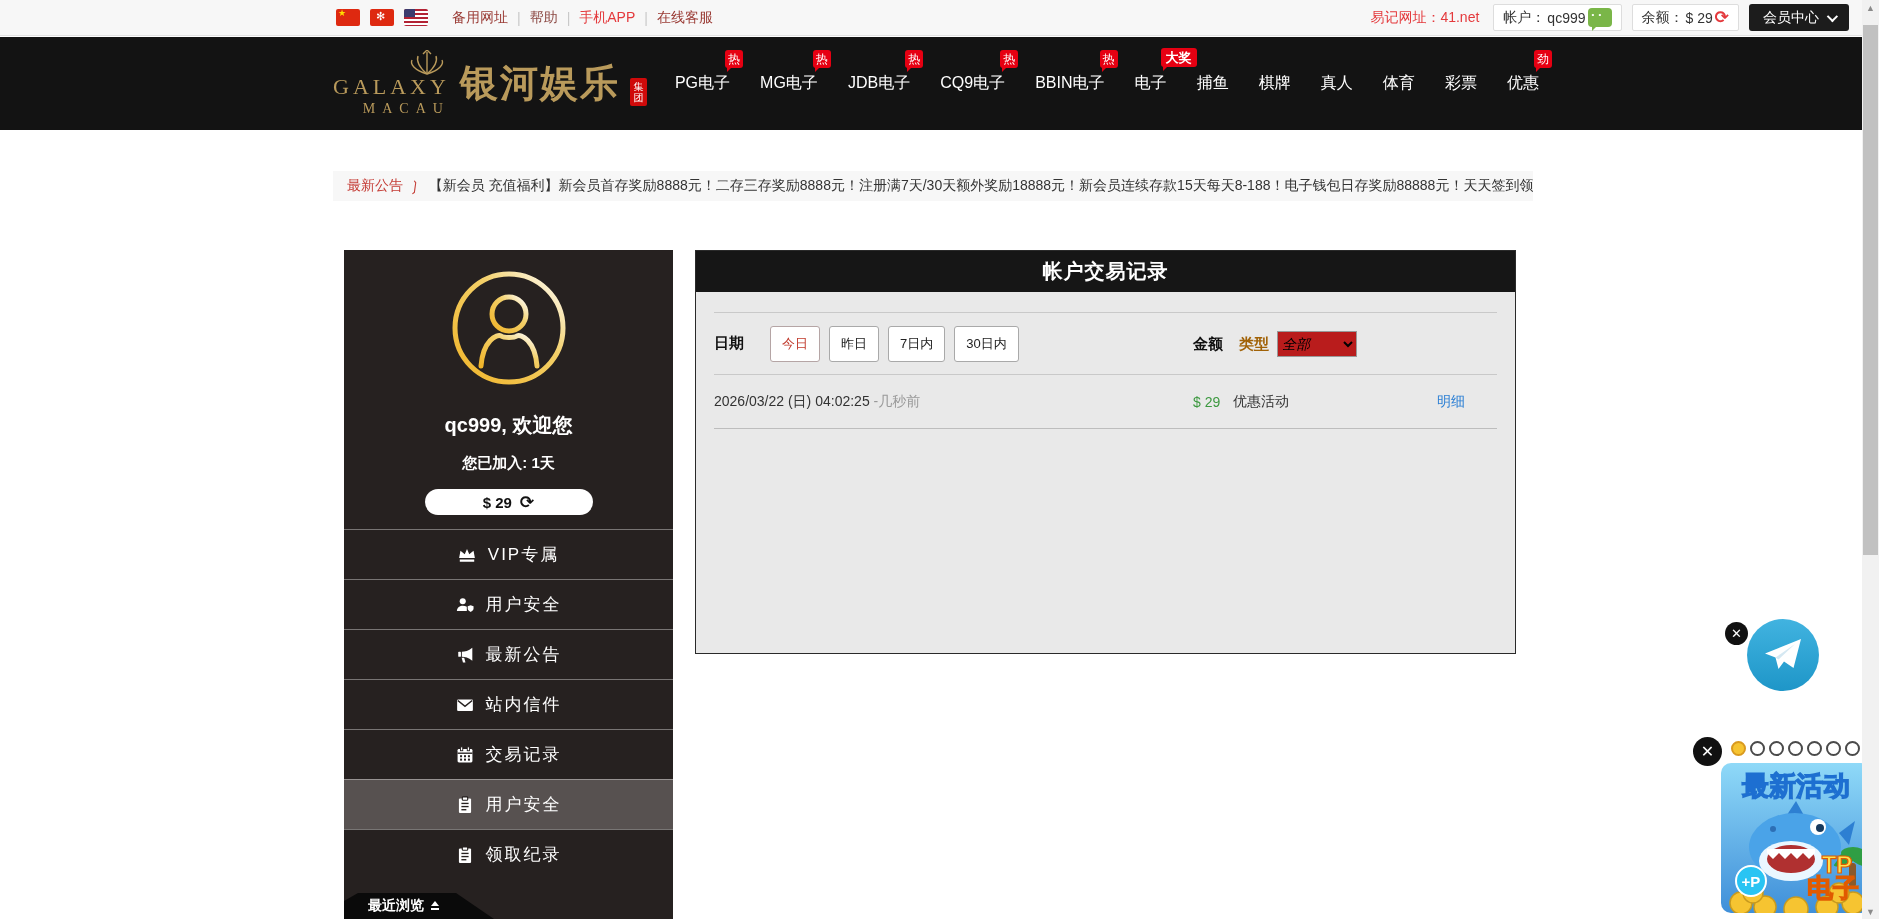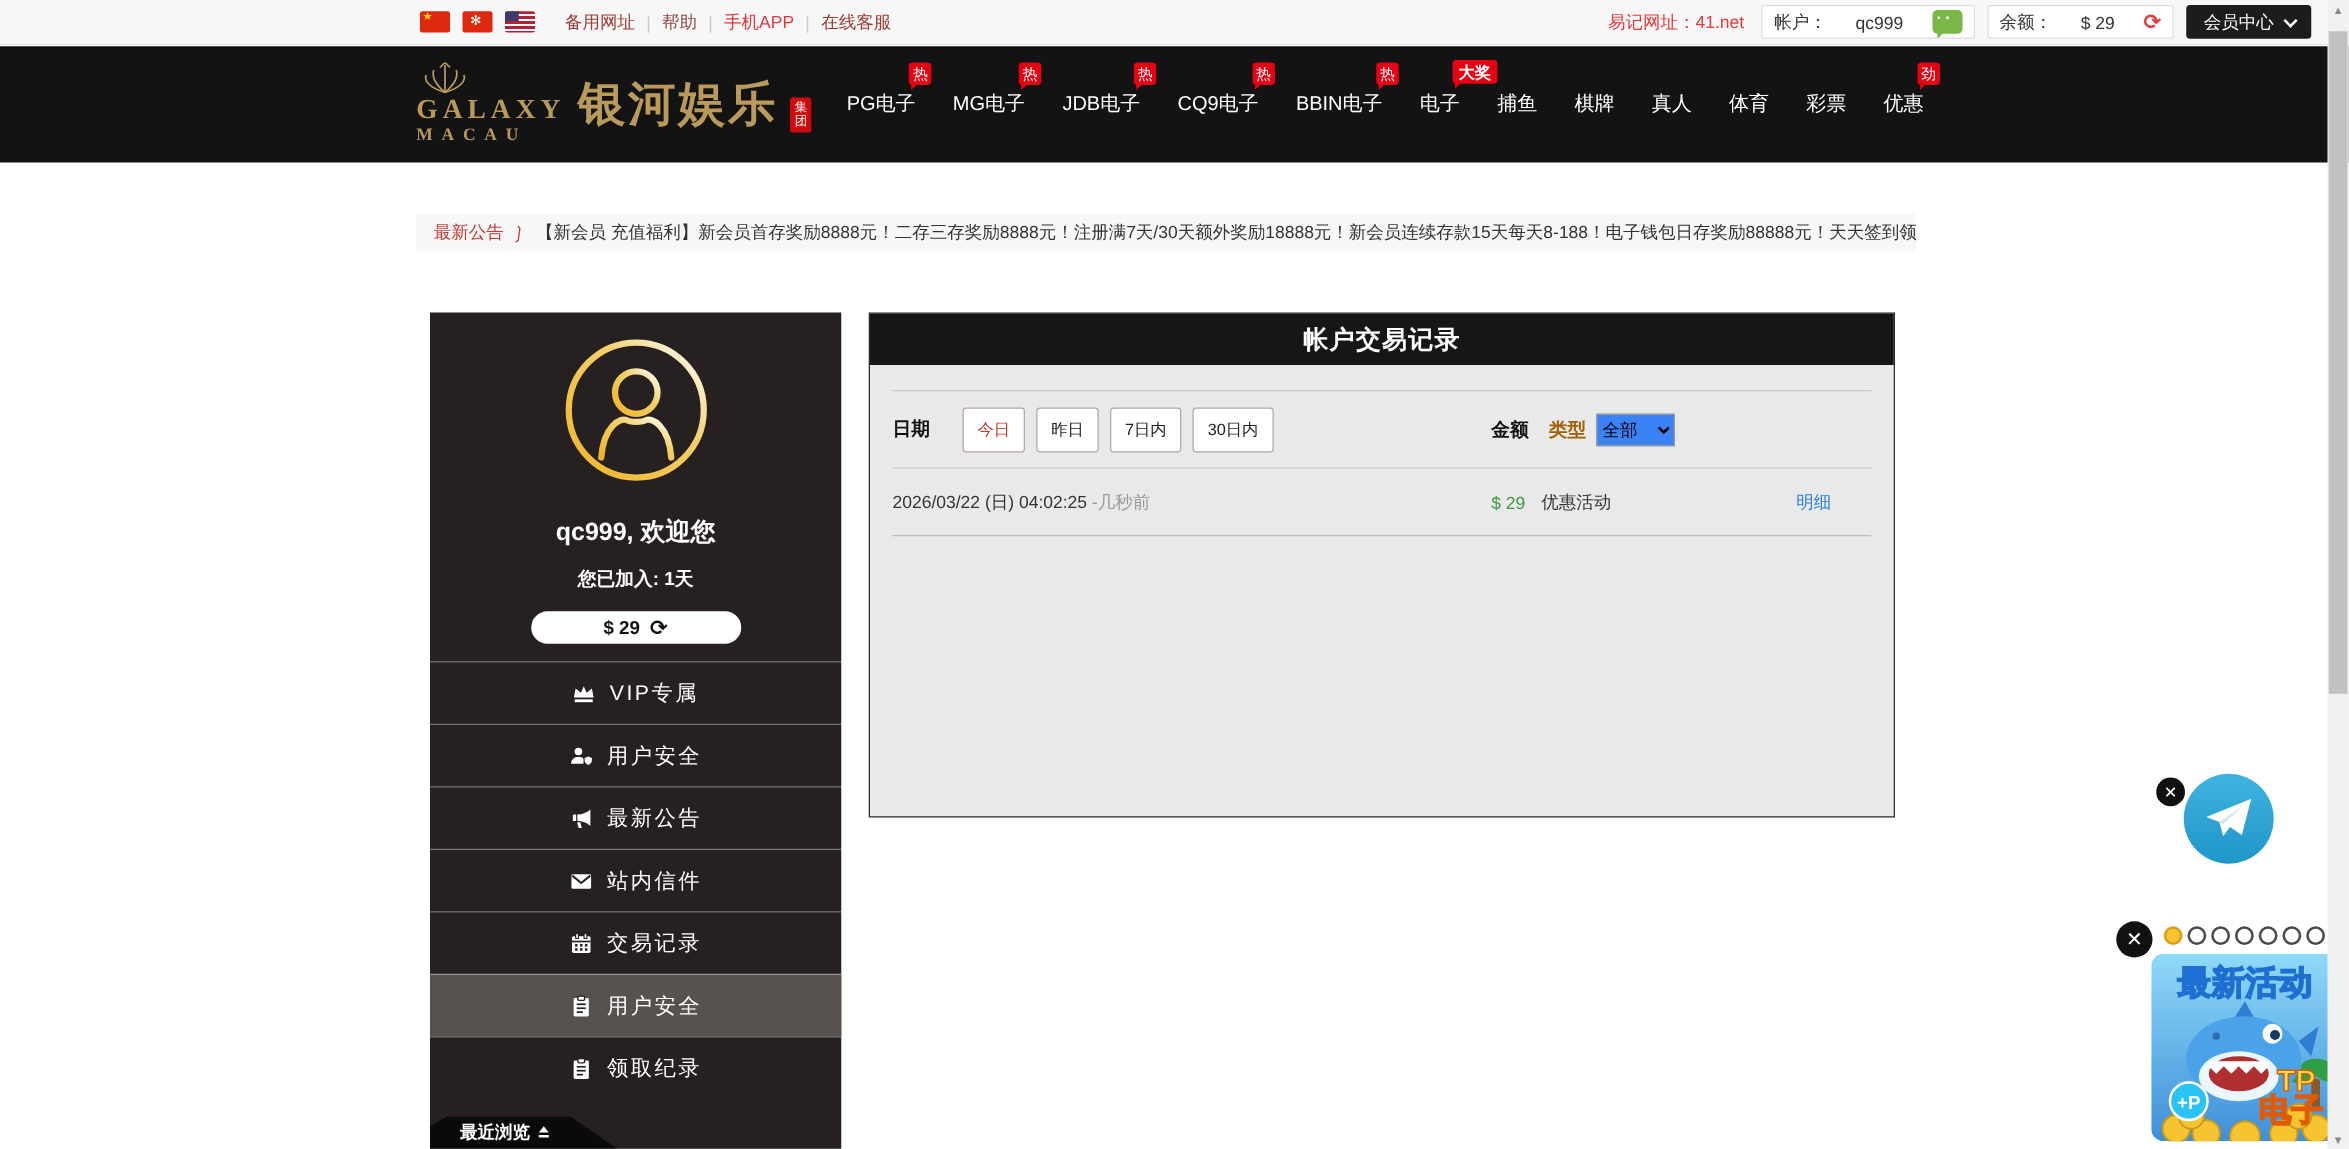--- a/index.html
+++ b/index.html
@@ -19,37 +19,37 @@
   .flag-us { background:repeating-linear-gradient(#b22234 0 2px,#fff 2px 4px); }
   .flag-us::after { content:""; position:absolute; left:0; top:0; width:11px; height:8px; background:#3c3b6e; }
   .top-links { display:flex; align-items:center; gap:9px; margin-left:14px; }
   .top-link { cursor:pointer; }
   .top-link.c0 { color:#9a3b35; } .top-link.c1 { color:#8d4a45; }
   .top-link.c2 { color:#e4393c; } .top-link.c3 { color:#9a3b35; }
   .top-sep { color:#c9c9c9; }
   .topbar-right { display:flex; align-items:center; gap:10px; }
   .quickurl { color:#e4393c; margin-right:4px; }
   .info-box { background:#fff; border:1px solid #ddd; border-radius:2px; height:27px;
-    display:flex; align-items:center; gap:23px; padding:0 9px; color:#333; }
+    display:flex; align-items:center; gap:2px; padding:0 9px; color:#333; }
   .chat-ic { width:24px; height:19px; background:#7ab648; border-radius:4px; position:relative; display:inline-block; }
   .chat-ic::before { content:"• •"; color:#fff; font-size:8px; position:absolute; left:4px; top:2px; letter-spacing:1px; }
   .chat-ic::after { content:""; position:absolute; left:4px; bottom:-4px;
     border:4px solid transparent; border-top-color:#7ab648; border-left-color:#7ab648; }
   .refresh { font-size:17px; font-weight:bold; line-height:1; cursor:pointer; }
   .refresh.red { color:#e4393c; }
   .member-btn { background:#1c1c1c; color:#fff; border:none; border-radius:3px; height:27px;
     padding:0 14px; font-size:14px; display:flex; align-items:center; gap:8px; cursor:pointer; }
   .chev { width:8px; height:8px; border-right:2px solid #fff; border-bottom:2px solid #fff;
     transform:rotate(45deg) translateY(-2px); display:inline-block; }
 
   
   .nav { position:absolute; left:0; top:37px; width:1879px; height:93px; background:#131313;
     display:flex; align-items:center; padding:0 340px 0 333px; }
   .logo { display:flex; align-items:center; gap:10px; cursor:pointer; }
-  .logo-en { text-align:left; color:#b99a5b; font-family:"Liberation Serif","DejaVu Serif",serif;font-weight:bold; }
+  .logo-en { text-align:right; color:#b99a5b; font-family:"Liberation Serif","DejaVu Serif",serif; }
   .logo-crown { line-height:0; }
   .logo-galaxy { font-size:22px; letter-spacing:4px; line-height:1; }
   .logo-macau { font-size:14px; letter-spacing:7px; margin-top:3px; }
   .logo-cn { color:#b99a5b; font-size:38px; font-weight:bold; font-family:"Liberation Serif","DejaVu Serif",serif; letter-spacing:2px; }
   .logo-seal { background:#cf0a0a; color:#fff; font-size:10px; width:17px; padding:3px 2px; line-height:1.1;
     text-align:center; border-radius:2px; align-self:flex-start; margin-top:28px; }
   .nav-menu { flex:1; display:flex; justify-content:space-between; margin-left:28px; }
   .nav-item { position:relative; color:#fff; font-size:16px; cursor:pointer; padding:6px 0; }
   .badge { position:absolute; top:-17px; right:-13px; background:#e60012; color:#fff; font-size:12px;
     line-height:1; padding:3px 3px; border-radius:3px; white-space:nowrap; }
@@ -96,22 +96,22 @@
   .panel-body { padding:0 18px; }
   .filter-row { display:flex; align-items:center; height:63px; border-top:1px solid #c9c9c9;
     border-bottom:1px solid #c9c9c9; margin-top:20px; position:relative;gap:16px; }
   .f-label { font-size:15px; font-weight:bold; color:#111; margin-right:10px; }
   .date-btn { background:#fff; border:1px solid #a9a9a9; border-radius:3px; font-size:13px; color:#222;
     padding:8px 11px; margin-right:9px; cursor:pointer; }
   .date-btn.active { color:#c0392b; border-color:#b5a5a5; }
   .right-cols { position:absolute; left:479px; top:0; height:100%; width:306px; }
   .rc-amount { position:absolute; left:0; top:50%; transform:translateY(-50%); font-size:15px; font-weight:bold; color:#111; }
   .rc-type { position:absolute; left:46px; top:50%; transform:translateY(-50%); font-size:15px; font-weight:bold; color:#a16207; }
-  .type-select { position:absolute; left:84px; top:50%; transform:translateY(-50%); width:63px; height:26px;
-    font-size:14px; border:1px solid #999; background:#3b82f6; cursor:pointer; }
+  .type-select { position:absolute; left:84px; top:50%; transform:translateY(-50%); width:80px; height:26px;
+    font-size:14px; border:1px solid #999; background:#b91c1c; cursor:pointer;font-style:italic; }
   .tx-row { position:relative; height:54px; border-bottom:1px solid #bdbdbd; font-size:14px; }
   .tx-time { position:absolute; left:0; top:50%; transform:translateY(-50%); color:#333; }
   .tx-ago { color:#999; }
   .tx-right { position:absolute; left:479px; top:0; width:306px; height:100%; }
   .tx-amount { position:absolute; left:0; top:50%; transform:translateY(-50%); color:#3d9940; }
   .tx-type { position:absolute; left:40px; top:50%; transform:translateY(-50%); color:#333; }
   .tx-detail { position:absolute; left:244px; top:50%; transform:translateY(-50%); color:#2b7fd4; cursor:pointer; }
 
   
   .tg-wrap { position:absolute; left:1725px; top:617px; width:110px; height:80px; }

